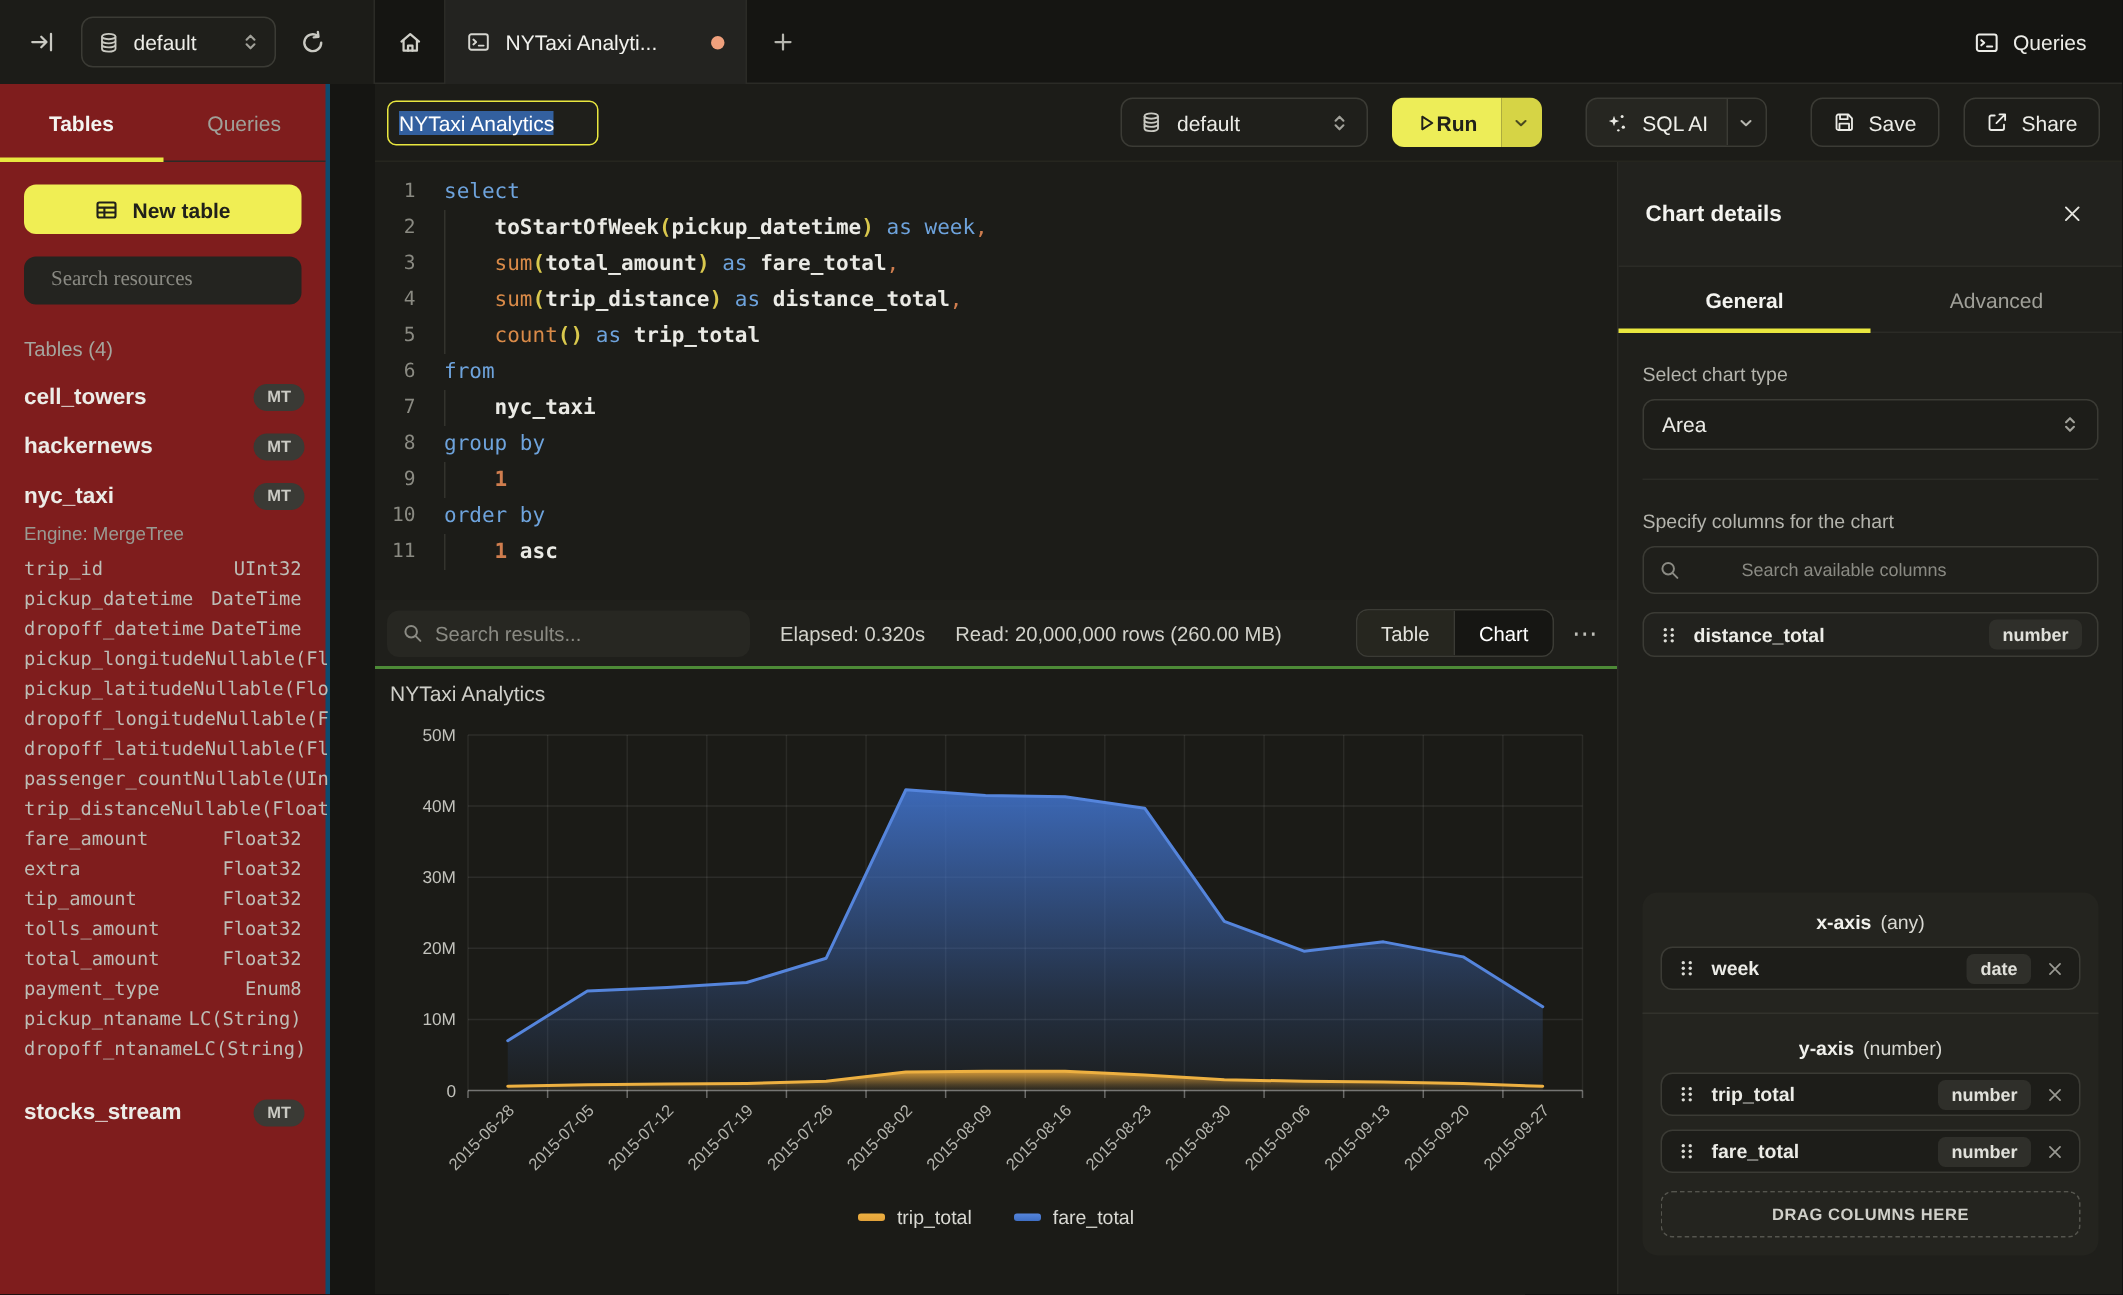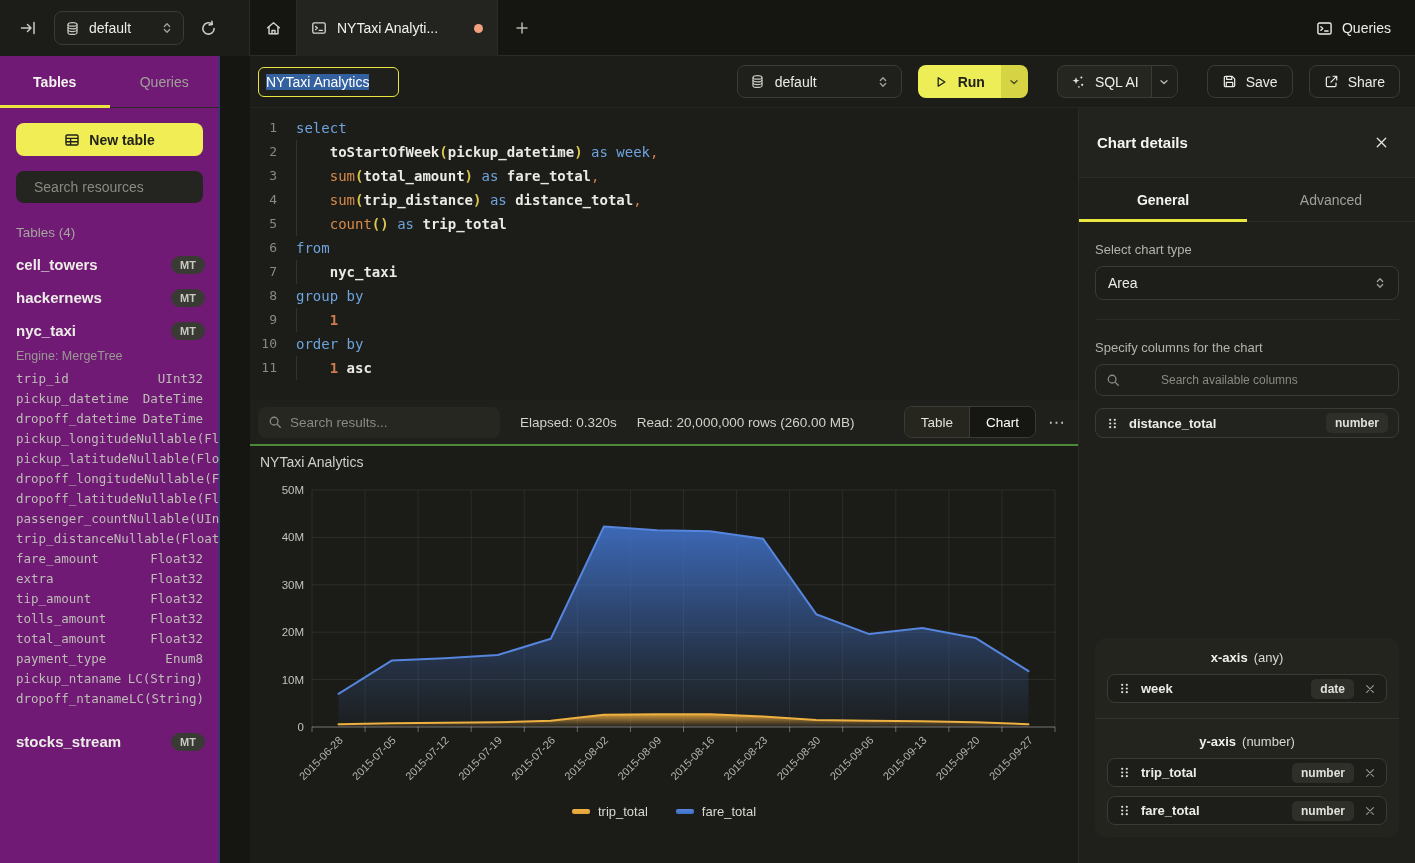--- a/index.html
+++ b/index.html
@@ -16,46 +16,46 @@
   #db-select-top .lbl, #db-select-main .lbl { font-size:14px; color:#ecece7; flex:1; }
   #tabstrip { position:absolute; left:250px; top:0; height:56px; display:flex; align-items:stretch; }
   #home-tab { width:46px; display:flex; align-items:center; justify-content:center; color:#cfcfc8; cursor:pointer; }
   #query-tab { width:202px; background:#232320; border-left:1px solid #2b2b26; border-right:1px solid #2b2b26; display:flex; align-items:center; gap:10px; padding:0 14px; cursor:pointer; }
   #query-tab .t-label { flex:1; font-size:14px; color:#f2f2ee; white-space:nowrap; overflow:hidden; }
   .dot { width:9px; height:9px; border-radius:50%; background:#efa07c; }
   #new-tab-btn { width:48px; display:flex; align-items:center; justify-content:center; color:#b6b6af; cursor:pointer; }
   #queries-btn { position:absolute; right:16px; top:12px; height:32px; display:flex; align-items:center; gap:9px; padding:0 8px; color:#ecece7; font-size:14px; cursor:pointer; }
 
   
-  #sidebar { position:absolute; left:0; top:56px; width:220px; height:807px; background:#701a75; border-right:1px solid #0c4a6e; }
+  #sidebar { position:absolute; left:0; top:56px; width:220px; height:807px; background:#7f1d1d; border-right:3px solid #0c4a6e; }
   #sidebar-tabs { display:flex; height:52px; border-bottom:1px solid #2b2b26; }
   .side-tab { width:125px; display:flex; align-items:center; justify-content:center; font-size:14px; color:#a0a099; cursor:pointer; position:relative; }
   .side-tab.active { color:#f4f4f0; font-weight:bold; }
   .side-tab.active::after { content:""; position:absolute; left:0; right:0; bottom:-1px; height:3px; background:#e9e73f; }
   #new-table-btn { margin:15px 16px 0 16px; height:33px; background:#f0ee54; border-radius:8px; display:flex; align-items:center; justify-content:center; gap:9px; color:#21211a; font-size:14px; font-weight:bold; cursor:pointer; }
-  #sidebar-search { margin:15px 16px 0 16px; height:32px; background:#242420; border-radius:8px; display:flex; align-items:center; gap:8px; padding:0 10px; color:#8a8a83; }
+  #sidebar-search { margin:15px 16px 0 16px; height:32px; background:#242420; border-radius:8px; display:flex; align-items:center; gap:8px; padding:0 10px; color:#8a8a83;font-family:Liberation Serif, serif; }
   #sidebar-search input { flex:1; background:transparent; border:none; outline:none; color:#d6d6d0; font-size:14px; font-family:inherit; }
   #sidebar-search input::placeholder { color:#8a8a83; }
   #tables-label { margin:22px 16px 0 16px; font-size:13.5px; color:#a5a59e; }
   #sidebar-tables { margin-top:8px; }
   .tbl-row { height:33px; display:flex; align-items:center; justify-content:space-between; padding:0 14px 0 16px; cursor:pointer; }
   .tbl-name { font-size:15px; font-weight:bold; color:#ecece7; }
   .mt-badge { background:#3a3a35; color:#c9c9c2; font-size:11px; font-weight:bold; padding:3px 9px; border-radius:10px; }
   .tbl-engine { padding:2px 16px 8px 16px; font-size:12.5px; color:#9a9a93; }
   .col-row { height:20px; display:flex; justify-content:space-between; padding:0 16px; font-family:"DejaVu Sans Mono", monospace; font-size:12.5px; color:#bdbdb6; }
   .tbl-gap { height:14px; }
 
   
   #main-header { position:absolute; left:250px; top:56px; width:1165px; height:52px; background:#1c1c18; border-bottom:1px solid #26261f; display:flex; align-items:center; }
   #title-input { margin-left:8px; width:141px; height:30px; border:1.5px solid #e9e73f; border-radius:6px; background:#1f1f1b; display:flex; align-items:center; padding:0 7px; cursor:text; }
   #title-input .sel { background:#33609f; color:#ffffff; font-size:14px; font-weight:500; white-space:nowrap; }
   #header-actions { position:absolute; right:15px; top:9px; display:flex; align-items:center; }
   #db-select-main { display:flex; align-items:center; gap:10px; width:165px; height:33px; padding:0 12px; border:1px solid #3b3b35; border-radius:8px; background:#1f1f1b; cursor:pointer; }
   #run-btn { margin-left:16px; height:33px; display:flex; align-items:stretch; border-radius:8px; overflow:hidden; cursor:pointer; }
-  #run-main { background:#eded58; display:flex; align-items:center; gap:10px; padding:0 16px; color:#21211a; font-size:14px; font-weight:bold; }
+  #run-main { background:#eded58; display:flex; align-items:center; padding:0 16px; color:#21211a; font-size:14px; font-weight:bold; }
   #run-caret { background:#d6d445; width:27px; display:flex; align-items:center; justify-content:center; color:#4a4a20; }
   #sqlai-btn { margin-left:29px; height:33px; display:flex; align-items:stretch; border:1px solid #3b3b35; border-radius:8px; overflow:hidden; cursor:pointer; background:#262621; }
   #sqlai-main { display:flex; align-items:center; gap:9px; padding:0 12px; font-size:14px; font-weight:normal; color:#f0f0eb; }
   #sqlai-caret { width:26px; display:flex; align-items:center; justify-content:center; color:#b6b6af; border-left:1px solid #3b3b35; background:#1f1f1b; }
   .ghost-btn { margin-left:16px; height:33px; display:flex; align-items:center; gap:9px; padding:0 14px; border:1px solid #3b3b35; border-radius:8px; background:#1d1d19; color:#ecece7; font-size:14px; cursor:pointer;justify-content:center; }
   #sqlai-btn { margin-left:29px; }
   #save-btn { margin-left:29px; }
 
   
   #editor { position:absolute; left:250px; top:108px; width:828px; height:292px; background:#1c1c18; padding-top:8px; font-family:"DejaVu Sans Mono", monospace; }
@@ -616,17 +616,18 @@
               </span>
               <span class="c-name">fare_total</span>
               <span class="type-badge">number</span>
               <span class="remove-x">
                 <svg class="ic" width="12" height="12" viewBox="0 0 16 16" fill="none" stroke="currentColor" stroke-width="1.5" stroke-linecap="round">
                   <path d="M3.5 3.5l9 9M12.5 3.5l-9 9"></path>
                 </svg>
               </span>
             </div>
           </div>
+        <div id="drop-zone">DRAG COLUMNS HERE</div>
       </div>
     </div>
   </div>
 
 </div>
 
 </body></html>

